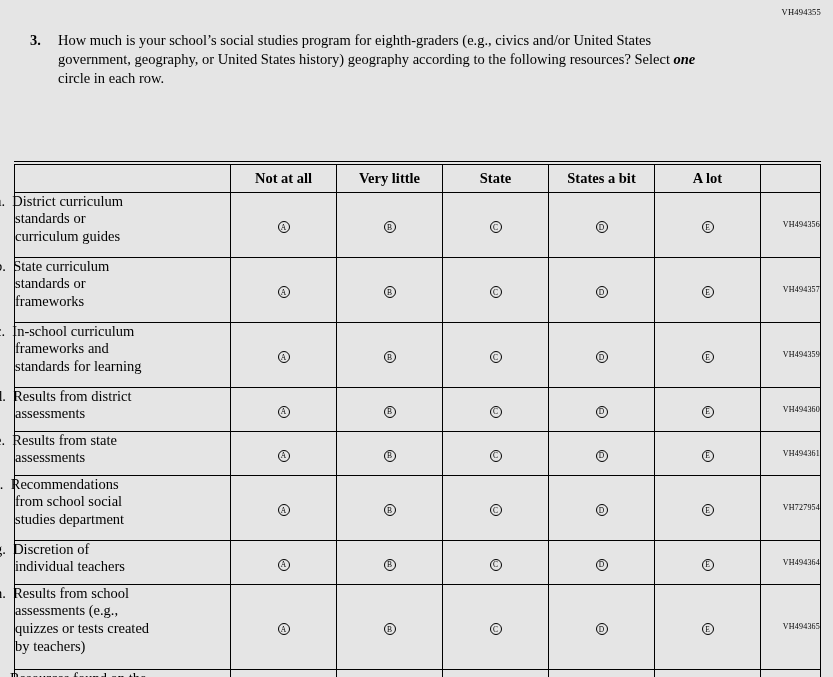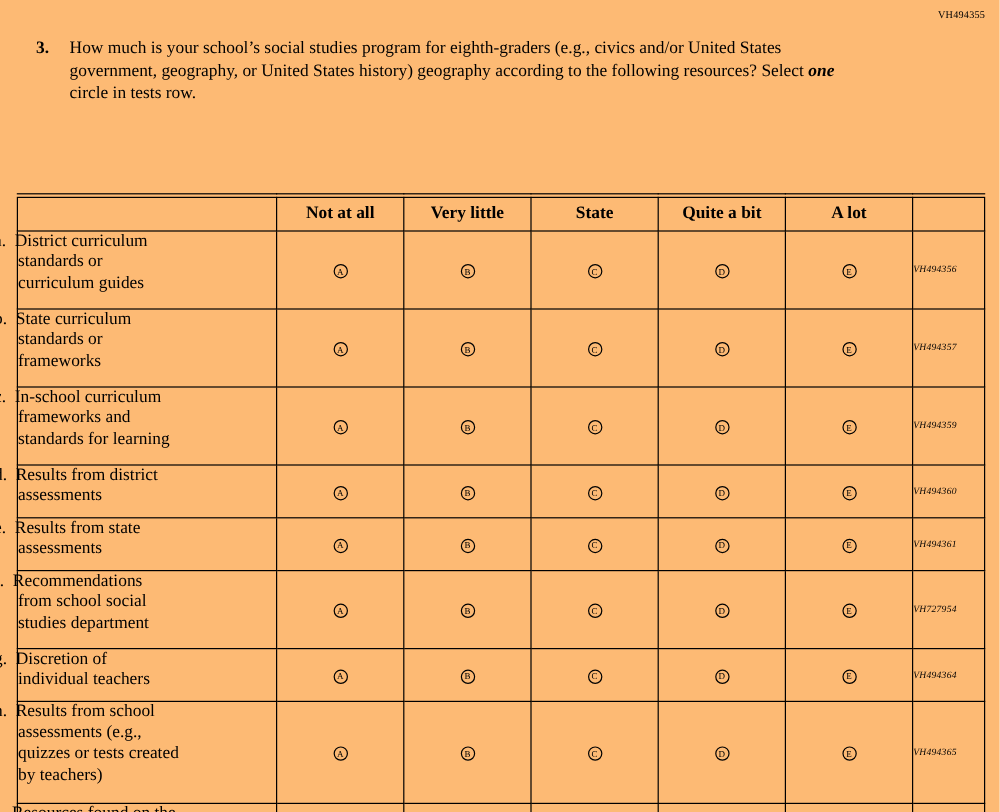--- a/index.html
+++ b/index.html
@@ -8,21 +8,21 @@
     width: 833px;
     height: 677px;
     background: #ffffff;
     color: #000000;
     font-family: "Liberation Serif", serif;
   }
   .page {
     position: relative;
     width: 833px;
     height: 677px;
-    background: #fdba74;
+    background: #e5e5e5;
   }
   .page-code {
     position: absolute;
     top: 7px;
     right: 12px;
     font-size: 8.5px;
     letter-spacing: 0.2px;
   }
   .question {
     position: absolute;
@@ -83,59 +83,58 @@
     border-radius: 50%;
     align-items: center;
     justify-content: center;
     font-size: 7.5px;
     line-height: 1;
     font-family: "Liberation Serif", serif;
     cursor: pointer;
   }
   td.code {
     font-size: 8px;
-    text-align: left;
+    text-align: right;
     vertical-align: middle;
     letter-spacing: 0.2px;
     padding: 0 1px;
-    font-style: italic;
   }
   tr.h2 { height: 44px; }
   tr.h3 { height: 65px; }
   tr.h4 { height: 85px; }
 </style>
 </head>
 <body>
 
 <div class="page">
 
   <div class="page-code">VH494355</div>
 
   <div class="question">
     <span class="qnum">3.</span>
-    <div class="qtext"><span>How much is your school’s social studies program for eighth-graders (e.g., civics and/or United States government, geography, or United States history) geography according to the following resources? Select </span><b>one</b><span> circle in tests row.</span></div>
+    <div class="qtext"><span>How much is your school’s social studies program for eighth-graders (e.g., civics and/or United States government, geography, or United States history) geography according to the following resources? Select </span><b>one</b><span> circle in each row.</span></div>
   </div>
 
   <table class="qtable">
     <colgroup>
       <col style="width:216px">
       <col style="width:106px">
       <col style="width:106px">
       <col style="width:106px">
       <col style="width:106px">
       <col style="width:106px">
       <col style="width:60px">
     </colgroup>
     <thead>
       <tr>
         <th></th>
         <th class="opt-head">Not at all</th>
         <th class="opt-head">Very little</th>
         <th class="opt-head">State</th>
-        <th class="opt-head">Quite a bit</th>
+        <th class="opt-head">States a bit</th>
         <th class="opt-head">A lot</th>
         <th></th>
       </tr>
     </thead>
     <tbody>
       <tr class="h3">
         <td class="stem">a.&nbsp; District curriculum
 standards or
 curriculum guides</td>
         <td class="circ"><span class="opt">A</span></td>

